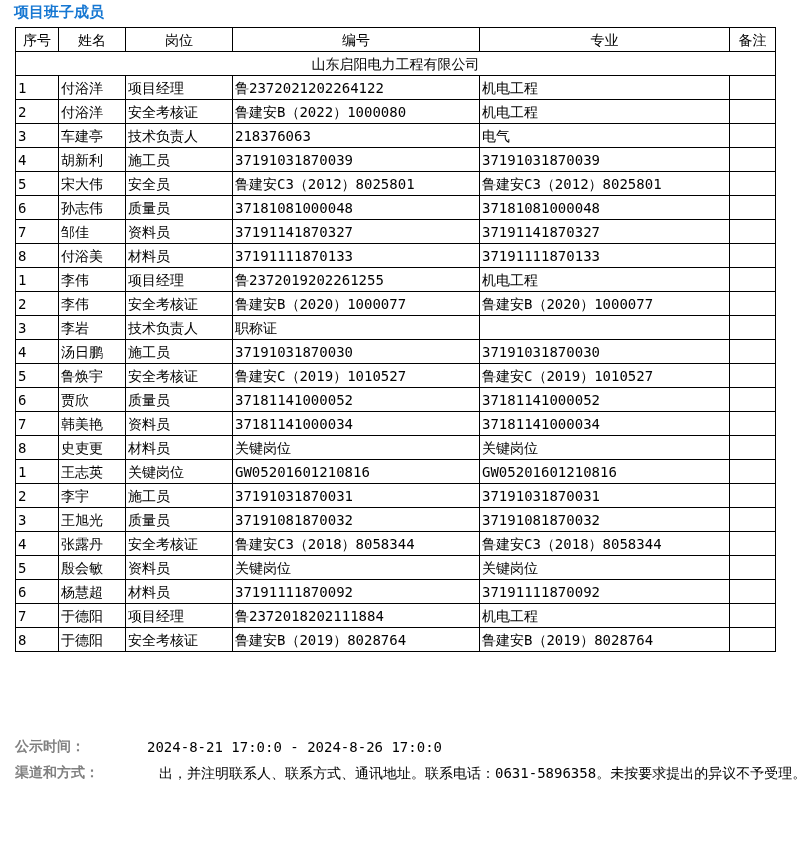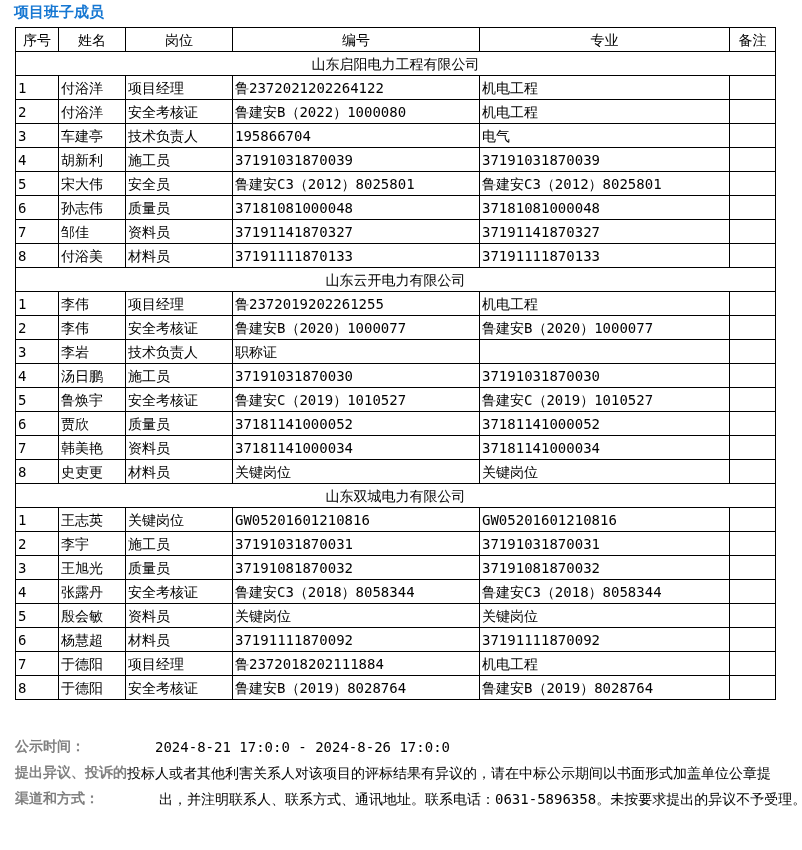--- a/index.html
+++ b/index.html
@@ -58,21 +58,21 @@
     white-space: nowrap;
   }
   .f-label {
     display: inline-block;
     width: 112px;
     color: var(--label-gray);
     font-weight: bold;
     font-family: Liberation Serif, serif;
     vertical-align: top;
   }
-  .f-value { margin-left: 28px; }
+  .f-value { margin-left: 20px; }
   .f-text { }
   .f-text.indent { margin-left: 32px; }
 </style>
 </head>
 <body>
 
 <div class="page">
 
   <div class="page-title">项目班子成员</div>
 
@@ -112,21 +112,21 @@
           <td>付浴洋</td>
           <td>安全考核证</td>
           <td>鲁建安B（2022）1000080</td>
           <td>机电工程</td>
           <td></td>
         </tr>
         <tr>
           <td>3</td>
           <td>车建亭</td>
           <td>技术负责人</td>
-          <td>195866704</td>
+          <td>218376063</td>
           <td>电气</td>
           <td></td>
         </tr>
         <tr>
           <td>4</td>
           <td>胡新利</td>
           <td>施工员</td>
           <td>37191031870039</td>
           <td>37191031870039</td>
           <td></td>
@@ -156,23 +156,20 @@
           <td></td>
         </tr>
         <tr>
           <td>8</td>
           <td>付浴美</td>
           <td>材料员</td>
           <td>37191111870133</td>
           <td>37191111870133</td>
           <td></td>
         </tr>
-        <tr class="company-row">
-          <td colspan="6">山东云开电力有限公司</td>
-        </tr>
         <tr>
           <td>1</td>
           <td>李伟</td>
           <td>项目经理</td>
           <td>鲁2372019202261255</td>
           <td>机电工程</td>
           <td></td>
         </tr>
         <tr>
           <td>2</td>
@@ -223,23 +220,20 @@
           <td></td>
         </tr>
         <tr>
           <td>8</td>
           <td>史吏更</td>
           <td>材料员</td>
           <td>关键岗位</td>
           <td>关键岗位</td>
           <td></td>
         </tr>
-        <tr class="company-row">
-          <td colspan="6">山东双城电力有限公司</td>
-        </tr>
         <tr>
           <td>1</td>
           <td>王志英</td>
           <td>关键岗位</td>
           <td>GW05201601210816</td>
           <td>GW05201601210816</td>
           <td></td>
         </tr>
         <tr>
           <td>2</td>
@@ -298,21 +292,18 @@
           <td></td>
         </tr>
       </tbody>
   </table>
 
   <div class="footer">
     <div class="f-line">
       <span class="f-label">公示时间：</span><span class="f-value">2024-8-21 17:0:0 - 2024-8-26 17:0:0</span>
     </div>
     <div class="f-line">
-      <span class="f-label">提出异议、投诉的</span><span class="f-text">投标人或者其他利害关系人对该项目的评标结果有异议的，请在中标公示期间以书面形式加盖单位公章提</span>
-    </div>
-    <div class="f-line">
       <span class="f-label">渠道和方式：</span><span class="f-text indent">出，并注明联系人、联系方式、通讯地址。联系电话：0631-5896358。未按要求提出的异议不予受理。</span>
     </div>
 
   </div>
 
 </div>
 
 </body></html>

